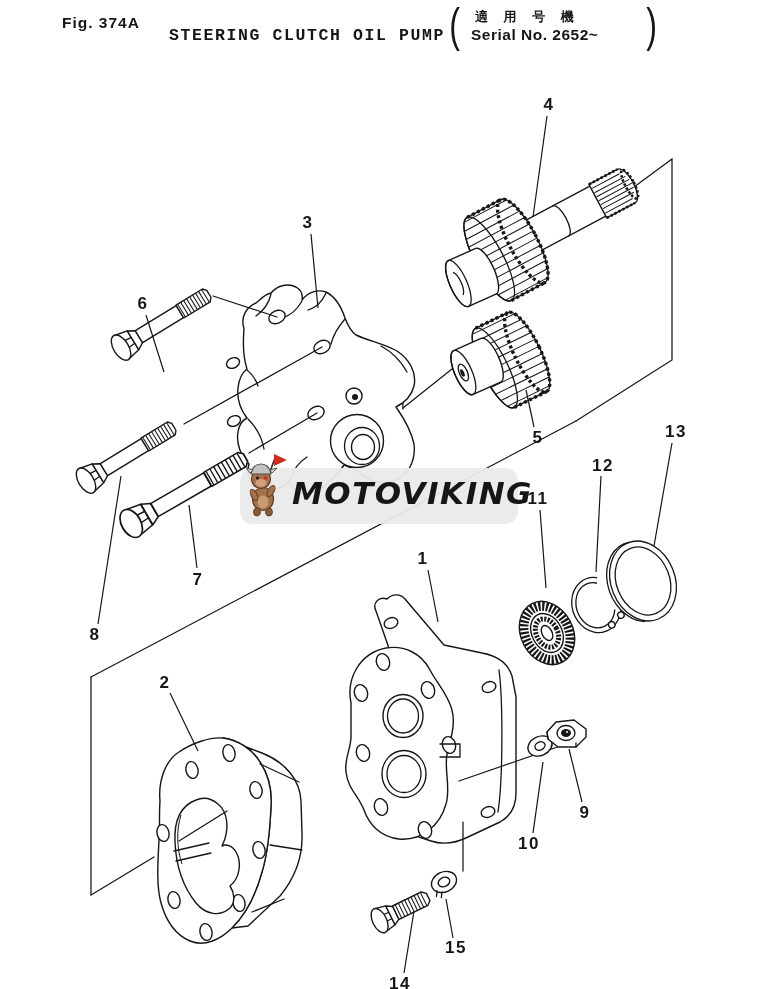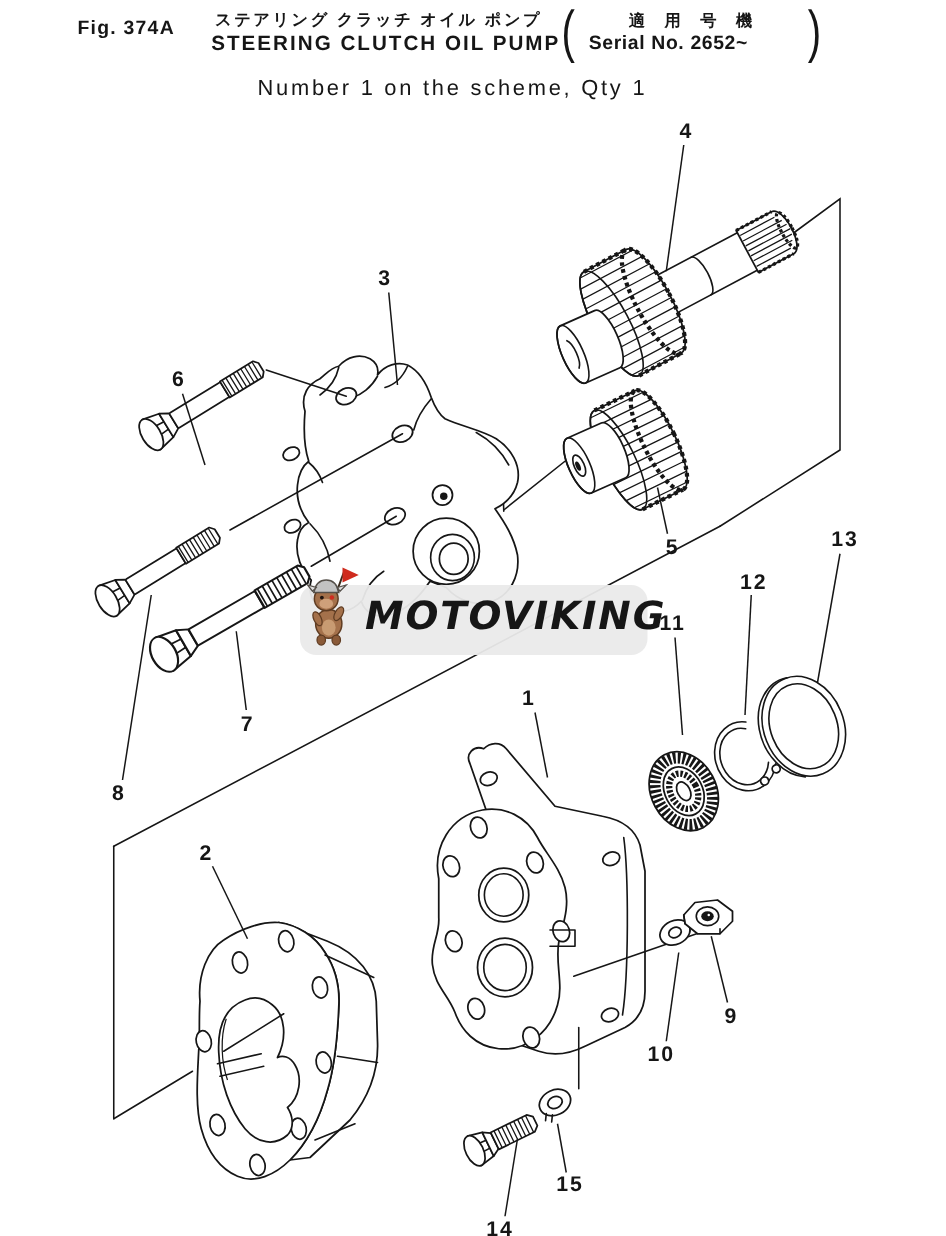--- a/index.html
+++ b/index.html
@@ -1,24 +1,24 @@
 <!DOCTYPE html>
 <html><head>
 <meta charset="utf-8">
 <style>
   html,body{margin:0;padding:0;background:#fff;}
   .page{position:relative;width:757px;height:989px;background:#fff;overflow:hidden;
         font-family:"Liberation Sans",sans-serif;color:#161616;}
   .hdr-fig{position:absolute;left:62px;top:14px;font-size:15.5px;font-weight:700;letter-spacing:1px;white-space:nowrap;}
   .hdr-ja{position:absolute;left:172px;top:7px;font-size:13px;font-weight:700;letter-spacing:2px;white-space:nowrap;}
-  .hdr-en{position:absolute;left:169px;top:26px;font-size:16.5px;font-weight:700;letter-spacing:1.6px;white-space:nowrap;}
+  .hdr-en{position:absolute;left:169px;top:26px;font-size:16.5px;font-weight:700;letter-spacing:1.6px;white-space:nowrap;font-family:Liberation Mono, monospace;}
   .paren{position:absolute;top:0px;font-size:46px;font-weight:400;transform:scaleX(.7);transform-origin:center;line-height:50px;}
   .paren-l{left:447px;}
   .paren-r{left:644px;}
-  .serial-ja{position:absolute;left:475px;top:8px;font-size:13px;font-weight:700;letter-spacing:6px;white-space:nowrap;margin-left:28px;}
+  .serial-ja{position:absolute;left:475px;top:8px;font-size:13px;font-weight:700;letter-spacing:6px;white-space:nowrap;}
   .serial-en{position:absolute;left:471px;top:26px;font-size:15.5px;font-weight:700;letter-spacing:.5px;white-space:nowrap;}
   .subtitle{position:absolute;left:206px;top:60px;font-size:17.5px;font-weight:500;letter-spacing:2.2px;white-space:nowrap;}
   .diagram-svg{position:absolute;left:0;top:0;z-index:1;}
   
   .watermark{position:absolute;left:240px;top:468px;width:278px;height:56px;
              background:rgba(234,234,234,.95);border-radius:13px;z-index:5;font-style:italic;}
   .wm-text{position:absolute;left:52px;top:7px;font-size:31px;font-weight:900;letter-spacing:1.5px;
            color:#161616;font-family:"DejaVu Sans",sans-serif;white-space:nowrap;}
   .mascot{position:absolute;left:4px;top:-16px;}
   
@@ -32,27 +32,25 @@
   .hatch{stroke:#161616;fill:none;}
   .leader{stroke:#161616;stroke-width:1.2;}
   .callout{font:700 17px "Liberation Sans",sans-serif;fill:#161616;letter-spacing:1.5px;text-anchor:middle;}
 </style>
 </head>
 <body>
 
 <div class="page">
 
   <div class="hdr-fig">Fig. 374A</div>
-  <div class="hdr-ja">ステアリング クラッチ オイル ポンプ</div>
   <div class="hdr-en">STEERING CLUTCH OIL PUMP</div>
   <div class="paren paren-l">(</div>
   <div class="serial-ja">適 用 号 機</div>
   <div class="serial-en">Serial No. 2652~</div>
   <div class="paren paren-r">)</div>
-  <div class="subtitle">Number 1 on the scheme, Qty 1</div>
 
   <svg class="diagram-svg" width="757" height="989" viewBox="0 0 757 989">
     <defs>
       <clipPath id="cg5">
           <path d="M-18,-44 A13,44 0 0 0 -18,44 L18,44 A13,44 0 0 0 18,-44 Z"></path>
         </clipPath>
       <clipPath id="cg4">
           <path d="M-19,-47 A14,47 0 0 0 -19,47 L19,47 A14,47 0 0 0 19,-47 Z"></path>
         </clipPath>
       <g id="bolt">

